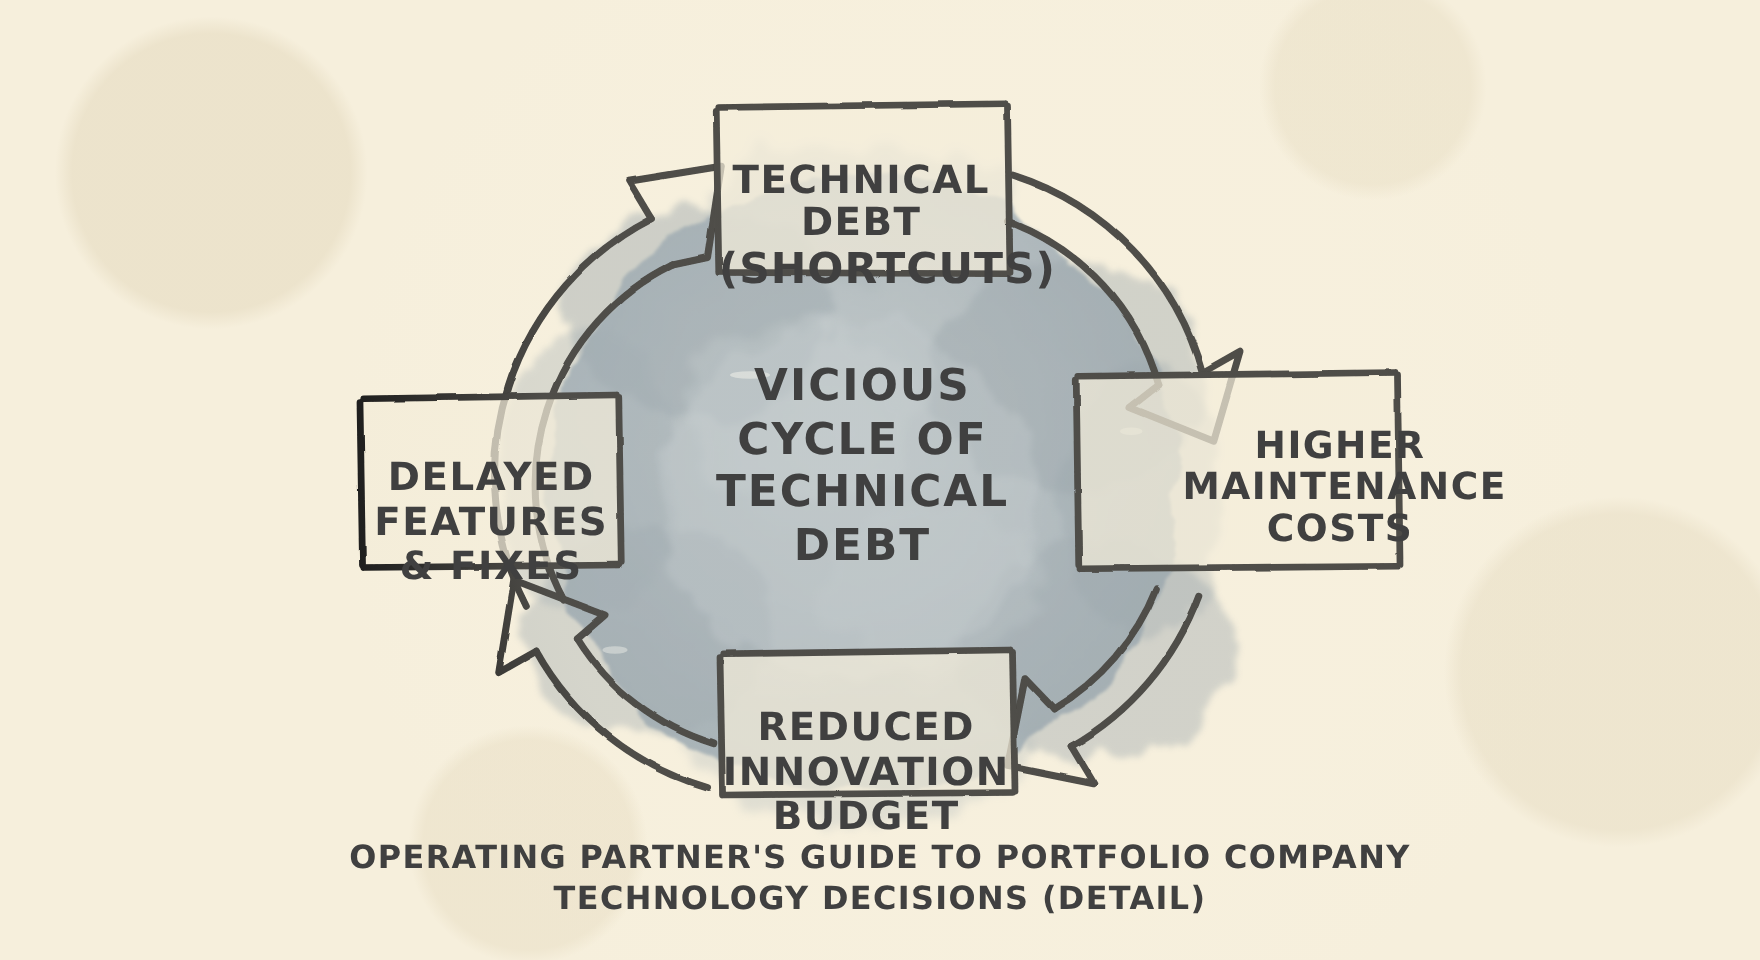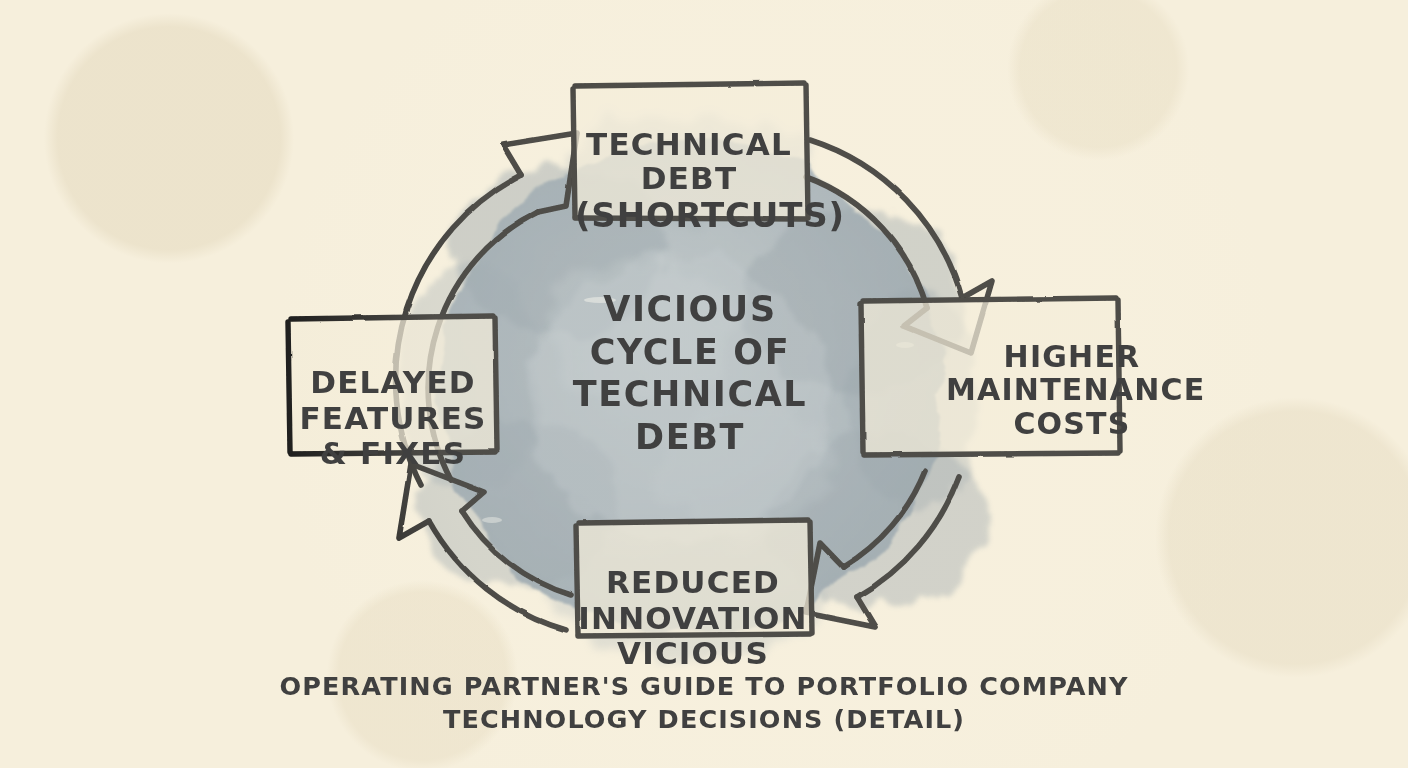--- a/index.html
+++ b/index.html
@@ -199,21 +199,21 @@
 
   <div class="txt boxtxt" id="t-right">
     <span>HIGHER
 MAINTENANCE
 COSTS</span>
   </div>
 
   <div class="txt boxtxt" id="t-bottom">
     <span>REDUCED
 INNOVATION
-VICIOUS</span>
+BUDGET</span>
   </div>
 
   <div class="txt" id="caption">OPERATING PARTNER'S GUIDE TO PORTFOLIO COMPANY
 TECHNOLOGY DECISIONS (DETAIL)</div>
 
   <div class="txt boxtxt" id="t-left">
     <span>DELAYED
 FEATURES
 &amp; FIXES</span>
   </div>

